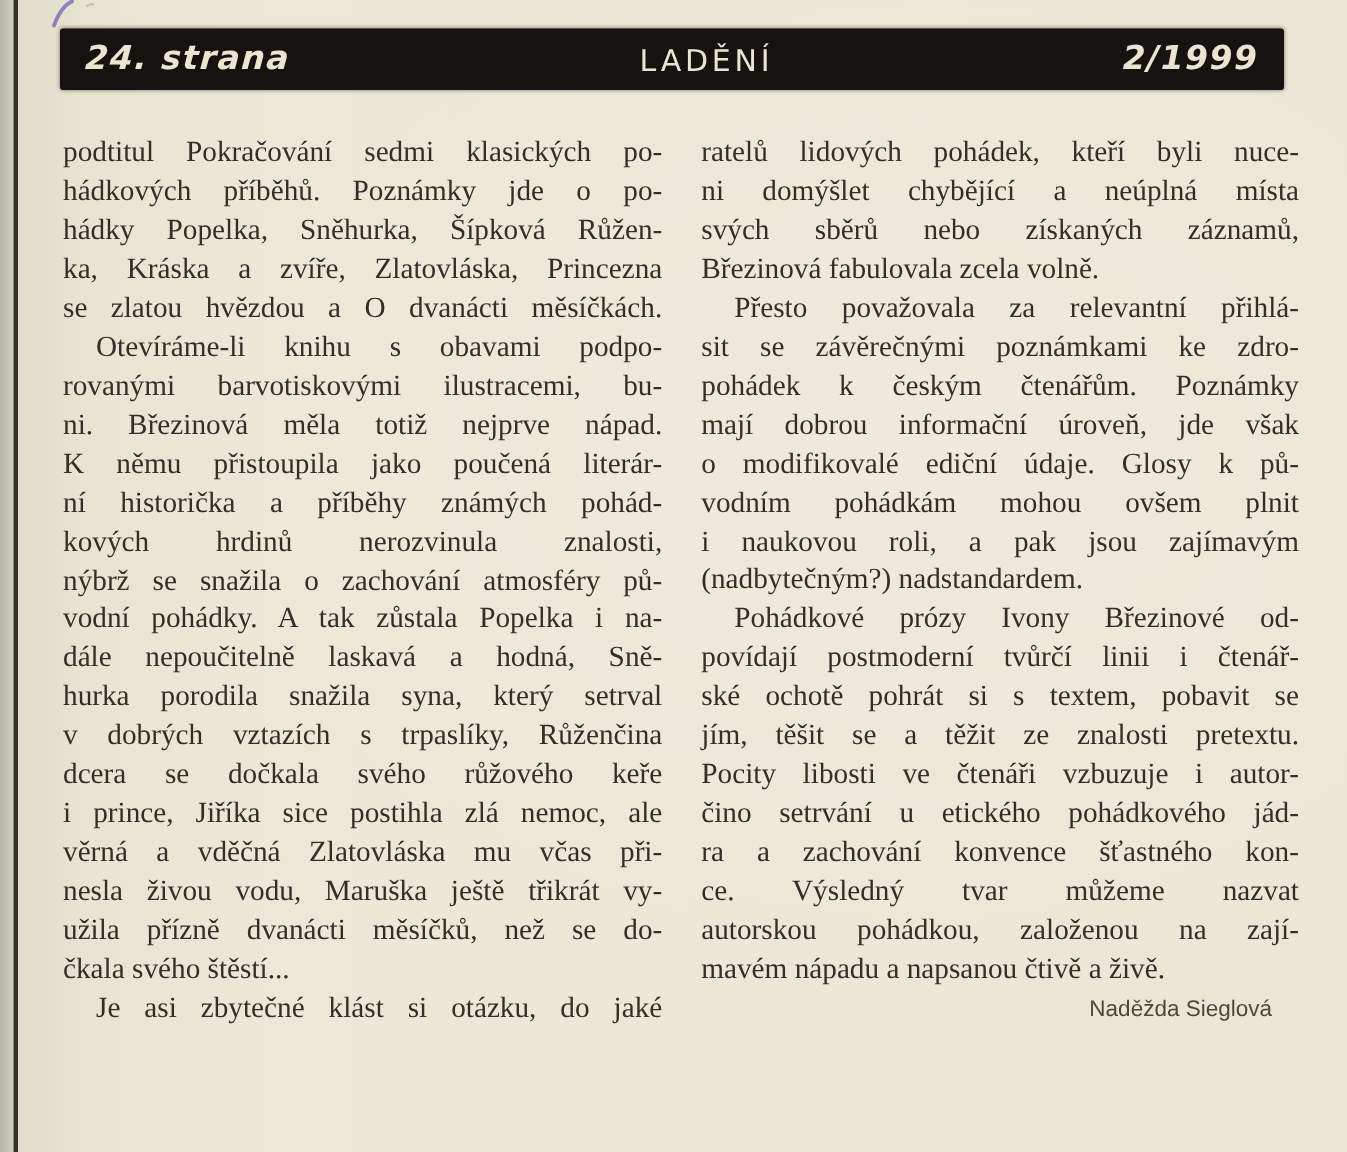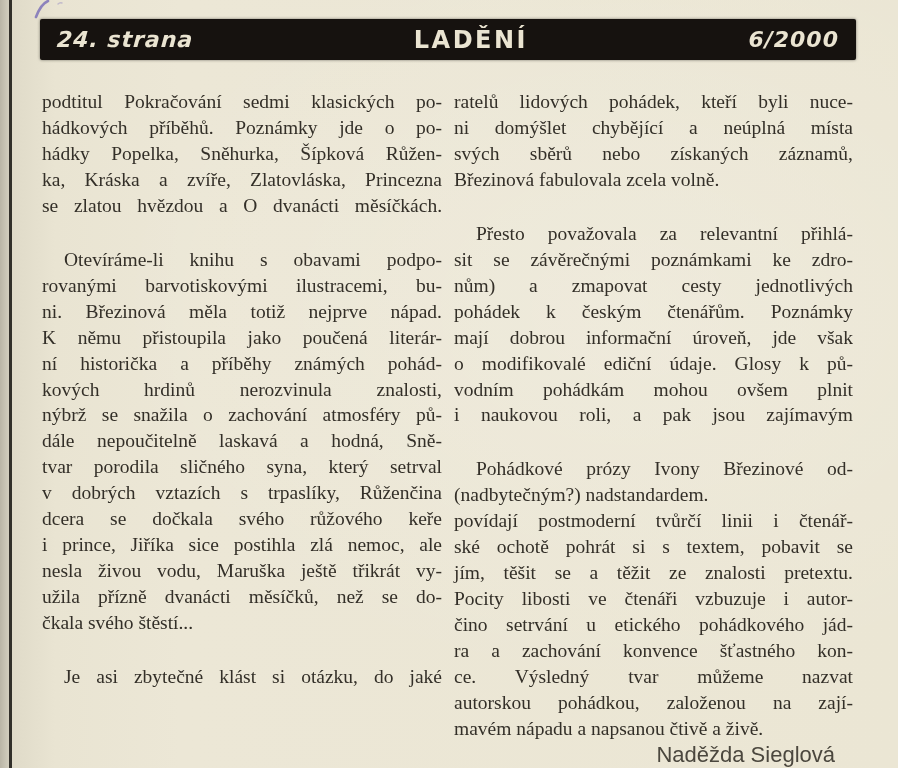--- a/index.html
+++ b/index.html
@@ -26,98 +26,100 @@
     position: absolute; left: 40px; top: 19px; width: 816px; height: 41px;
     background: #16120f;
     border-radius: 2px;
     box-shadow: 0 0 3px rgba(20,16,12,0.55);
     display: flex; align-items: center; justify-content: space-between;
     padding: 0 17px; box-sizing: border-box;
     font-family: "DejaVu Sans", sans-serif;
     color: #eae4d1;
   }
   .hdr-left  { font-size: 22px; font-weight: bold; font-style: italic; letter-spacing: 1px; transform: skewX(-4deg); }
-  .hdr-center{ font-size: 24px; font-weight: bold; letter-spacing: 2.5px; }
+  .hdr-center{ font-size: 20px; font-weight: normal; letter-spacing: 2.5px; }
   .hdr-right { font-size: 22px; font-weight: bold; font-style: italic; letter-spacing: 1px; }
 
   
   .content {
     position: absolute; left: 42px; top: 89px; width: 824px;
-    display: flex; gap: 12px;
+    display: flex; gap: 26px;
     color: #332f28;
+    align-items: center;
   }
   .col { width: 400px; font-size: 19.5px; line-height: 25.95px; }
   .col-right { width: 399px; }
   .line { white-space: nowrap; }
   .line.j { white-space: normal; text-align: justify; text-align-last: justify; }
-  .line.ind { text-indent: 22px; margin-top: 28px; }
+  .line.ind { text-indent: 22px; }
   .signature {
     font-family: "Liberation Sans", sans-serif;
-    font-size: 22px; line-height: 26px;
+    font-size: 15px; line-height: 26px;
     text-align: right; padding-right: 18px;
     color: #4b473e;
   }
 </style>
 </head>
 <body>
 
 <div id="scan">
 
   <div class="scan-edge"></div>
 
   <svg class="pen-mark" width="44" height="20" viewBox="0 0 44 20">
     <path d="M8,17 C11,9 15,3 20,1" fill="none" stroke="#7d72b8" stroke-width="2.6" stroke-linecap="round" opacity="0.85"></path>
     <path d="M30,4 C31,3 33,2.5 34,3" fill="none" stroke="#9b92c6" stroke-width="1.4" stroke-linecap="round" opacity="0.5"></path>
   </svg>
 
   <div class="header-bar">
     <span class="hdr-left">24. strana</span>
     <span class="hdr-center">LADĚNÍ</span>
-    <span class="hdr-right">6/2000</span>
+    <span class="hdr-right">2/1999</span>
   </div>
 
   <div class="content">
     <div class="col col-left">
         <div class="line j">podtitul Pokračování sedmi klasických po-</div>
         <div class="line j">hádkových příběhů. Poznámky jde o po-</div>
         <div class="line j">hádky Popelka, Sněhurka, Šípková Růžen-</div>
         <div class="line j">ka, Kráska a zvíře, Zlatovláska, Princezna</div>
         <div class="line j">se zlatou hvězdou a O dvanácti měsíčkách.</div>
         <div class="line j ind">Otevíráme-li knihu s obavami podpo-</div>
         <div class="line j">rovanými barvotiskovými ilustracemi, bu-</div>
         <div class="line j">ni. Březinová měla totiž nejprve nápad.</div>
         <div class="line j">K němu přistoupila jako poučená literár-</div>
         <div class="line j">ní historička a příběhy známých pohád-</div>
         <div class="line j">kových hrdinů nerozvinula znalosti,</div>
         <div class="line j">nýbrž se snažila o zachování atmosféry pů-</div>
+        <div class="line j">vodní pohádky. A tak zůstala Popelka i na-</div>
         <div class="line j">dále nepoučitelně laskavá a hodná, Sně-</div>
-        <div class="line j">tvar porodila sličného syna, který setrval</div>
+        <div class="line j">hurka porodila snažila syna, který setrval</div>
         <div class="line j">v dobrých vztazích s trpaslíky, Růženčina</div>
         <div class="line j">dcera se dočkala svého růžového keře</div>
         <div class="line j">i prince, Jiříka sice postihla zlá nemoc, ale</div>
+        <div class="line j">věrná a vděčná Zlatovláska mu včas při-</div>
         <div class="line j">nesla živou vodu, Maruška ještě třikrát vy-</div>
         <div class="line j">užila přízně dvanácti měsíčků, než se do-</div>
         <div class="line">čkala svého štěstí...</div>
         <div class="line j ind">Je asi zbytečné klást si otázku, do jaké</div>
       </div>
     <div class="col col-right">
     <div class="line j">ratelů lidových pohádek, kteří byli nuce-</div>
         <div class="line j">ni domýšlet chybějící a neúplná místa</div>
         <div class="line j">svých sběrů nebo získaných záznamů,</div>
         <div class="line">Březinová fabulovala zcela volně.</div>
         <div class="line j ind">Přesto považovala za relevantní přihlá-</div>
         <div class="line j">sit se závěrečnými poznámkami ke zdro-</div>
-        <div class="line j">nům) a zmapovat cesty jednotlivých</div>
         <div class="line j">pohádek k českým čtenářům. Poznámky</div>
         <div class="line j">mají dobrou informační úroveň, jde však</div>
         <div class="line j">o modifikovalé ediční údaje. Glosy k pů-</div>
         <div class="line j">vodním pohádkám mohou ovšem plnit</div>
         <div class="line j">i naukovou roli, a pak jsou zajímavým</div>
+        <div class="line">(nadbytečným?) nadstandardem.</div>
         <div class="line j ind">Pohádkové prózy Ivony Březinové od-</div>
-        <div class="line">(nadbytečným?) nadstandardem.</div>
         <div class="line j">povídají postmoderní tvůrčí linii i čtenář-</div>
         <div class="line j">ské ochotě pohrát si s textem, pobavit se</div>
         <div class="line j">jím, těšit se a těžit ze znalosti pretextu.</div>
         <div class="line j">Pocity libosti ve čtenáři vzbuzuje i autor-</div>
         <div class="line j">čino setrvání u etického pohádkového jád-</div>
         <div class="line j">ra a zachování konvence šťastného kon-</div>
         <div class="line j">ce. Výsledný tvar můžeme nazvat</div>
         <div class="line j">autorskou pohádkou, založenou na zají-</div>
         <div class="line">mavém nápadu a napsanou čtivě a živě.</div>
         <div class="signature">Naděžda Sieglová</div>

